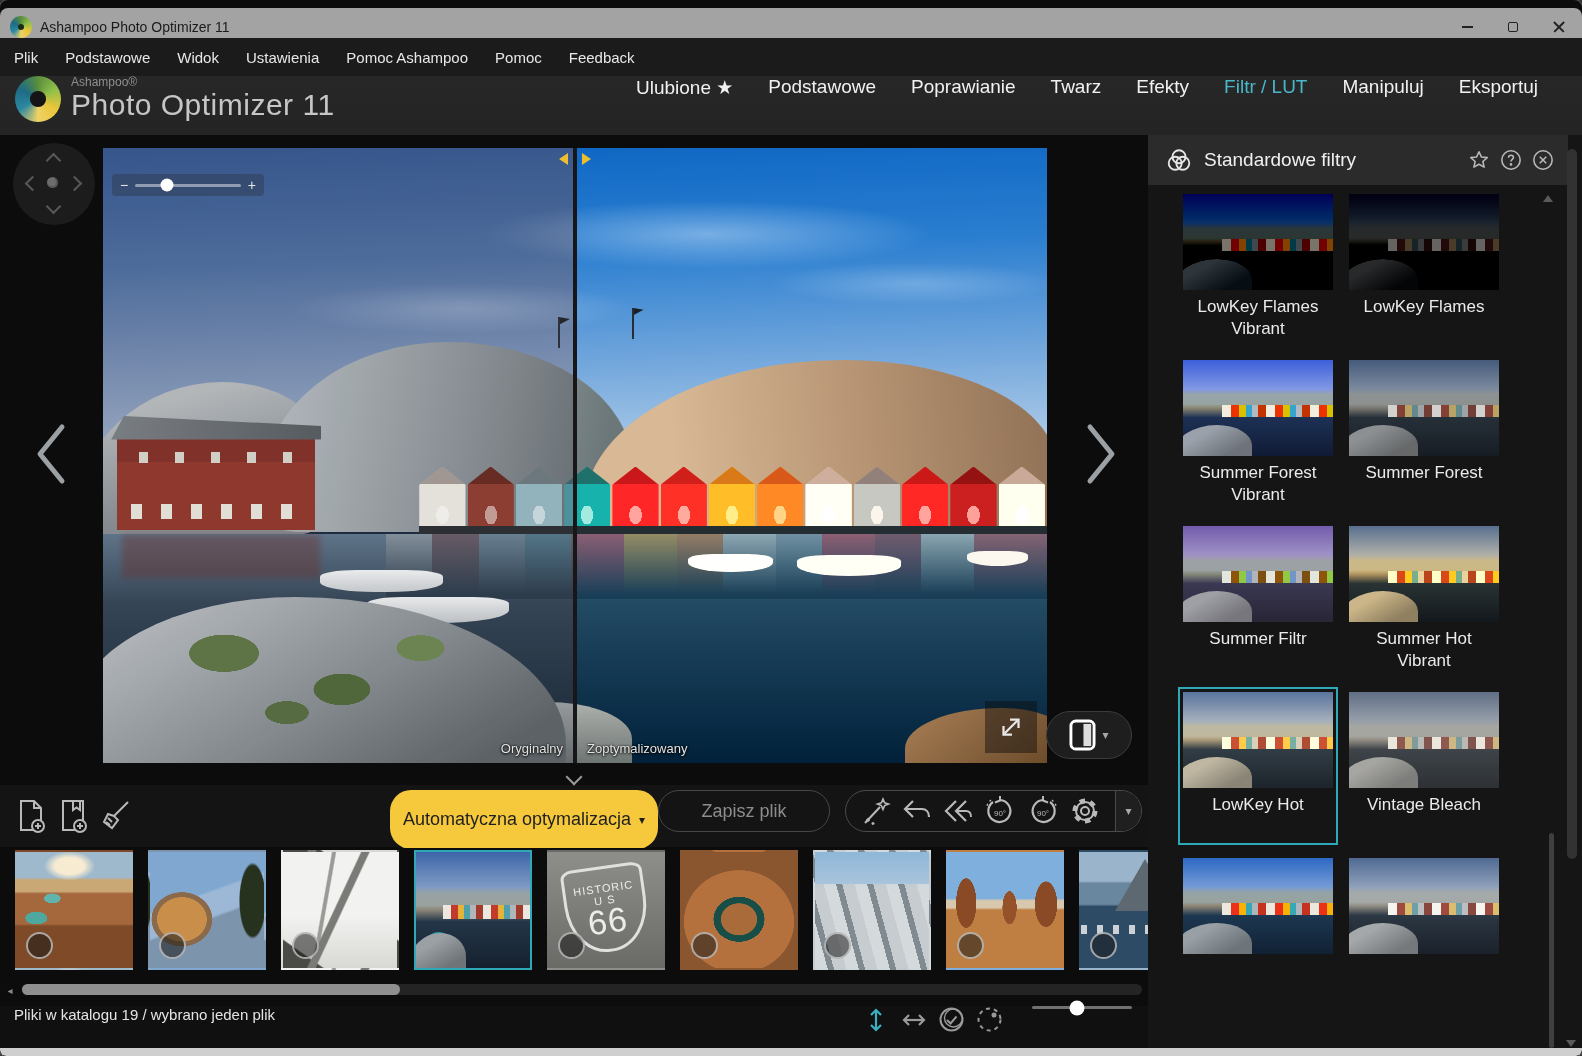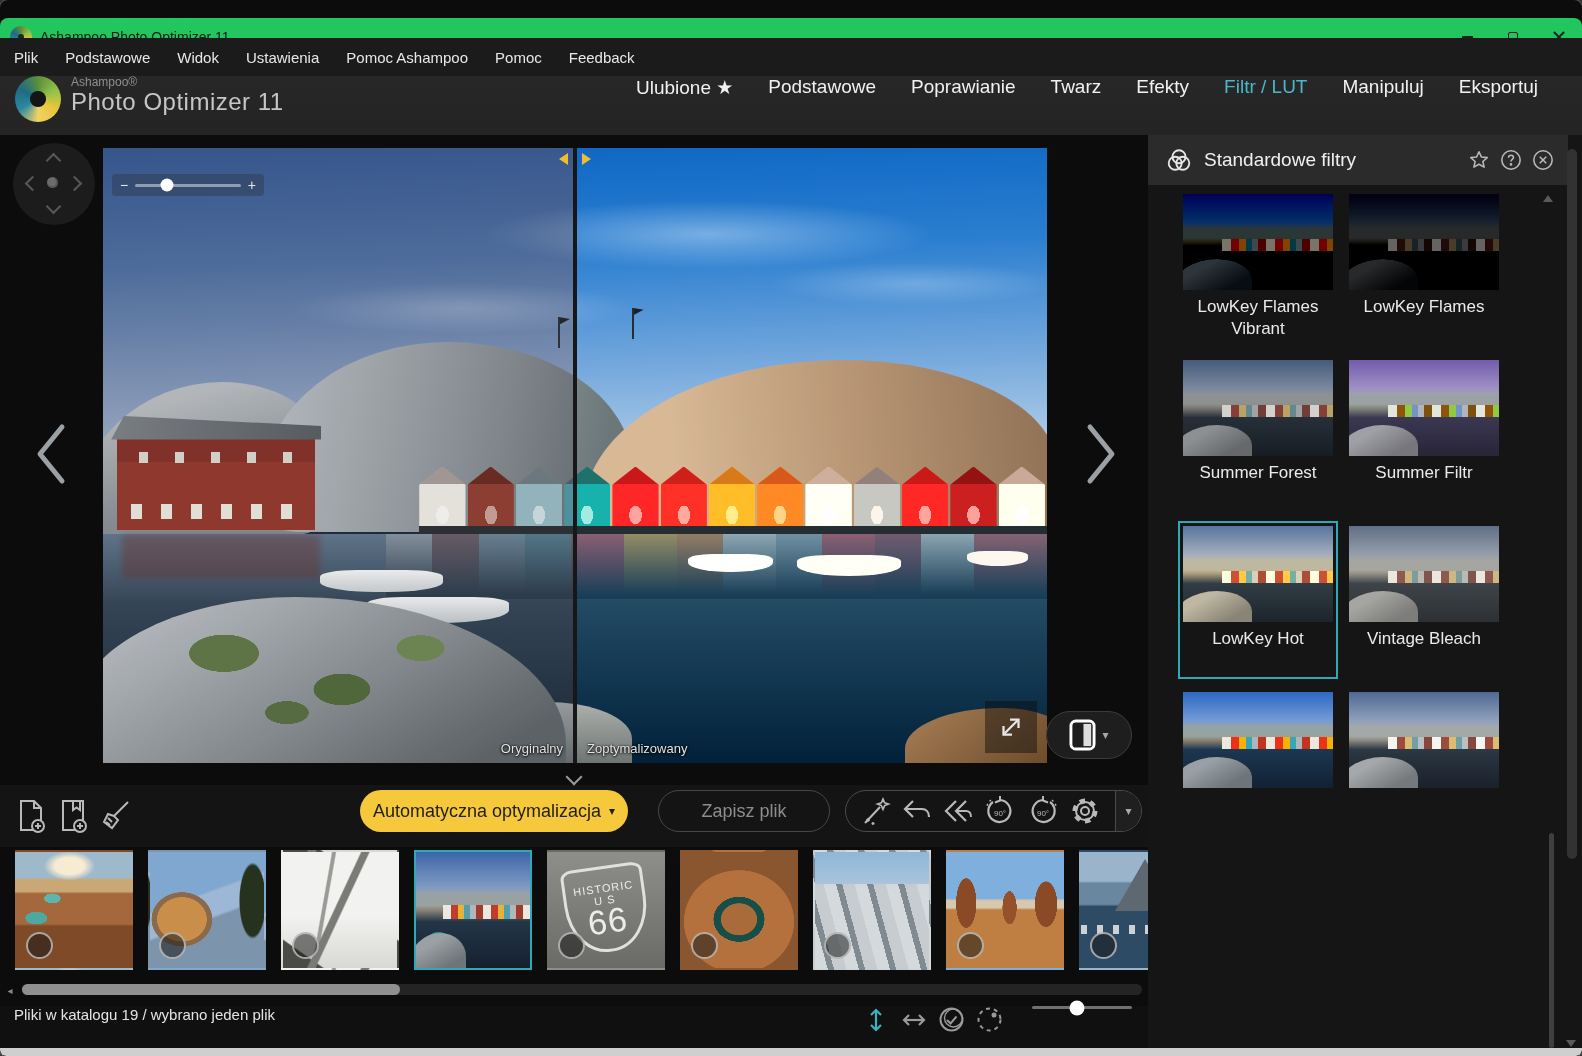--- a/index.html
+++ b/index.html
@@ -1,39 +1,39 @@
 <!DOCTYPE html>
 <html><head>
 <meta charset="utf-8">
 <style>
 *{box-sizing:border-box;margin:0;padding:0}
 body{background:#333;font-family:"Liberation Sans",sans-serif}
 .app{position:relative;width:1582px;height:1056px;overflow:hidden;background:#0c0c0c;border-radius:8px 8px 6px 6px;box-shadow:0 0 0 1px #555}
 
-.titlebar{position:absolute;left:0;top:18px;width:100%;height:38px;background:#22c55e;display:flex;align-items:center;border-radius:8px 8px 0 0}
+.titlebar{position:absolute;left:0;top:8px;width:100%;height:38px;background:#a3a3a3;display:flex;align-items:center;border-radius:8px 8px 0 0}
 .applogo{width:22px;height:22px;border-radius:50%;margin:0 8px 0 10px;background:conic-gradient(#5a8f3c,#8fbf4a,#e9c63b,#f0d265,#2b88a0,#1f6b85,#5a8f3c);position:relative}
 .applogo::after{content:"";position:absolute;left:35%;top:35%;width:30%;height:30%;border-radius:50%;background:#1b2b1b}
 .title-text{font-size:14px;color:#1b1b1b}
 .win-controls{margin-left:auto;display:flex;height:100%}
 .win-btn{width:46px;height:100%;display:flex;align-items:center;justify-content:center}
 .glyph-min{width:11px;height:1.5px;background:#222}
 .glyph-max{width:10px;height:10px;border:1.5px solid #222;border-radius:2px}
 .glyph-close{position:relative;width:12px;height:12px}
 .glyph-close::before,.glyph-close::after{content:"";position:absolute;left:-1px;top:5px;width:14px;height:1.5px;background:#222}
 .glyph-close::before{transform:rotate(45deg)}.glyph-close::after{transform:rotate(-45deg)}
 
 .menubar{position:absolute;left:0;top:38px;width:100%;height:38px;background:#1b1b1b;display:flex;align-items:center;gap:27px;padding-left:14px}
 .menu-item{font-size:15px;color:#e8e8e8}
 
 .header{position:absolute;left:0;top:76px;width:100%;height:59px;background:linear-gradient(#272727,#242424);display:flex;align-items:flex-start}
 .brandlogo{width:46px;height:46px;border-radius:50%;margin-left:15px;background:conic-gradient(#5a8f3c,#8fbf4a,#e9c63b,#f0d265,#2b88a0,#1f6b85,#5a8f3c);position:relative}
 .brandlogo::after{content:"";position:absolute;left:33%;top:33%;width:34%;height:34%;border-radius:50%;background:#151515}
 .brandtext{margin-left:10px;line-height:1}
 .brand-co{font-size:12px;color:#8f8f8f;display:block;margin-bottom:2px}
-.brand-prod{font-size:24px;color:#c6c6c6;letter-spacing:.5px}
+.brand-prod{font-size:30px;color:#c6c6c6;letter-spacing:.5px}
 .nav{margin-left:auto;display:flex;gap:35px;padding-right:44px}
 .tab{font-size:19px;color:#f1f1f1;white-space:nowrap;cursor:default}
 .tab.active{color:#49b7c9}
 
 .viewer{position:absolute;left:0;top:135px;width:1148px;height:650px;background:#0c0c0c}
 .photo{position:absolute;left:103px;top:13px;width:944px;height:615px;overflow:hidden;background:#1c2c3e}
 .half{position:absolute;inset:0}
 .half-l{clip-path:inset(0 50% 0 0);filter:saturate(.78) brightness(.97)}
 .half-r{clip-path:inset(0 0 0 50%);filter:saturate(1.85) sepia(.22) hue-rotate(-9deg) contrast(1.12) brightness(1.03)}
 .scene{position:absolute;inset:0}
@@ -104,21 +104,21 @@
 .dp-center{position:absolute;left:34px;top:34px;width:14px;height:14px;border-radius:50%;background:#6c6c6c}
 .nav-arrow{position:absolute;top:282px;width:46px;height:74px;z-index:3;display:flex;align-items:center;justify-content:center}
 .nav-left{left:28px}.nav-right{left:1078px}
 .compare-pill{position:absolute;left:1046px;top:576px;width:86px;height:48px;border-radius:24px;background:#1e1e1e;border:1px solid #3c3c3c;display:flex;align-items:center;justify-content:center;gap:6px;z-index:7}
 .caret{font-size:12px;color:#a8a8a8;line-height:1}
 .collapse-chev{position:absolute;left:568px;top:636px;width:12px;height:12px;border-right:2px solid #9a9a9a;border-bottom:2px solid #9a9a9a;transform:rotate(45deg);z-index:3}
 
 .toolbarrow{position:absolute;left:0;top:785px;width:1148px;height:62px;background:#141414;display:flex;align-items:center}
 .tool-ico{width:42px;height:46px;display:flex;align-items:center;justify-content:center}
 .tool-ico:first-child{margin-left:10px}
-.btn-auto{position:absolute;left:360px;top:5px;width:268px;height:42px;border-radius:21px;background:#f6c83c;border:none;display:flex;align-items:center;justify-content:center;gap:8px;font-size:18px;color:#1f1f1f;font-family:"Liberation Sans",sans-serif}
+.btn-auto{position:absolute;left:390px;top:5px;width:268px;height:59px;border-radius:21px;background:#f6c83c;border:none;display:flex;align-items:center;justify-content:center;gap:8px;font-size:18px;color:#1f1f1f;font-family:"Liberation Sans",sans-serif}
 .btn-auto .caret{color:#1f1f1f}
 .btn-save{position:absolute;left:658px;top:5px;width:172px;height:42px;border-radius:21px;background:transparent;border:1px solid #474747;font-size:18px;color:#8d8d8d;font-family:"Liberation Sans",sans-serif}
 .tool-group{position:absolute;left:845px;top:5px;height:42px;display:flex;align-items:center;border:1px solid #4a4a4a;border-radius:21px;overflow:hidden}
 .tg-icons{display:flex;align-items:center;gap:9px;padding:0 14px}
 .tg-caret{width:26px;height:100%;display:flex;align-items:center;justify-content:center;background:#1f1f1f;border-left:1px solid #4a4a4a}
 
 .filmstrip{position:absolute;left:0;top:848px;width:1148px;height:128px;display:flex;gap:15px;padding-left:15px;overflow:hidden;background:#0c0c0c}
 .film-thumb{position:relative;flex:0 0 118px;height:120px;margin-top:2px;border:2px solid transparent;background:#222;overflow:hidden}
 .film-thumb.selected{border-color:#2fa9b8}
 .chk{position:absolute;left:9px;bottom:9px;width:27px;height:27px;border-radius:50%;border:2px solid rgba(215,215,215,.7);background:rgba(25,25,25,.55);display:flex;align-items:center;justify-content:center}
@@ -625,32 +625,40 @@
         <div class="filter-cell">
           <div class="mini lowkey-v"></div>
           <div class="filter-label">LowKey Flames Vibrant</div>
         </div>
 
         <div class="filter-cell">
           <div class="mini lowkey"></div>
           <div class="filter-label">LowKey Flames</div>
         </div>
 
+        <div class="filter-cell">
+          <div class="mini forest-v"></div>
+          <div class="filter-label">Summer Forest Vibrant</div>
+        </div>
 
         <div class="filter-cell">
           <div class="mini forest"></div>
           <div class="filter-label">Summer Forest</div>
         </div>
 
 
         <div class="filter-cell">
           <div class="mini fresh"></div>
           <div class="filter-label">Summer Filtr</div>
         </div>
 
+        <div class="filter-cell">
+          <div class="mini hot-v"></div>
+          <div class="filter-label">Summer Hot Vibrant</div>
+        </div>
 
         <div class="filter-cell selected">
           <div class="mini hot"></div>
           <div class="filter-label">LowKey Hot</div>
         </div>
 
 
         <div class="filter-cell">
           <div class="mini vintage"></div>
           <div class="filter-label">Vintage Bleach</div>

